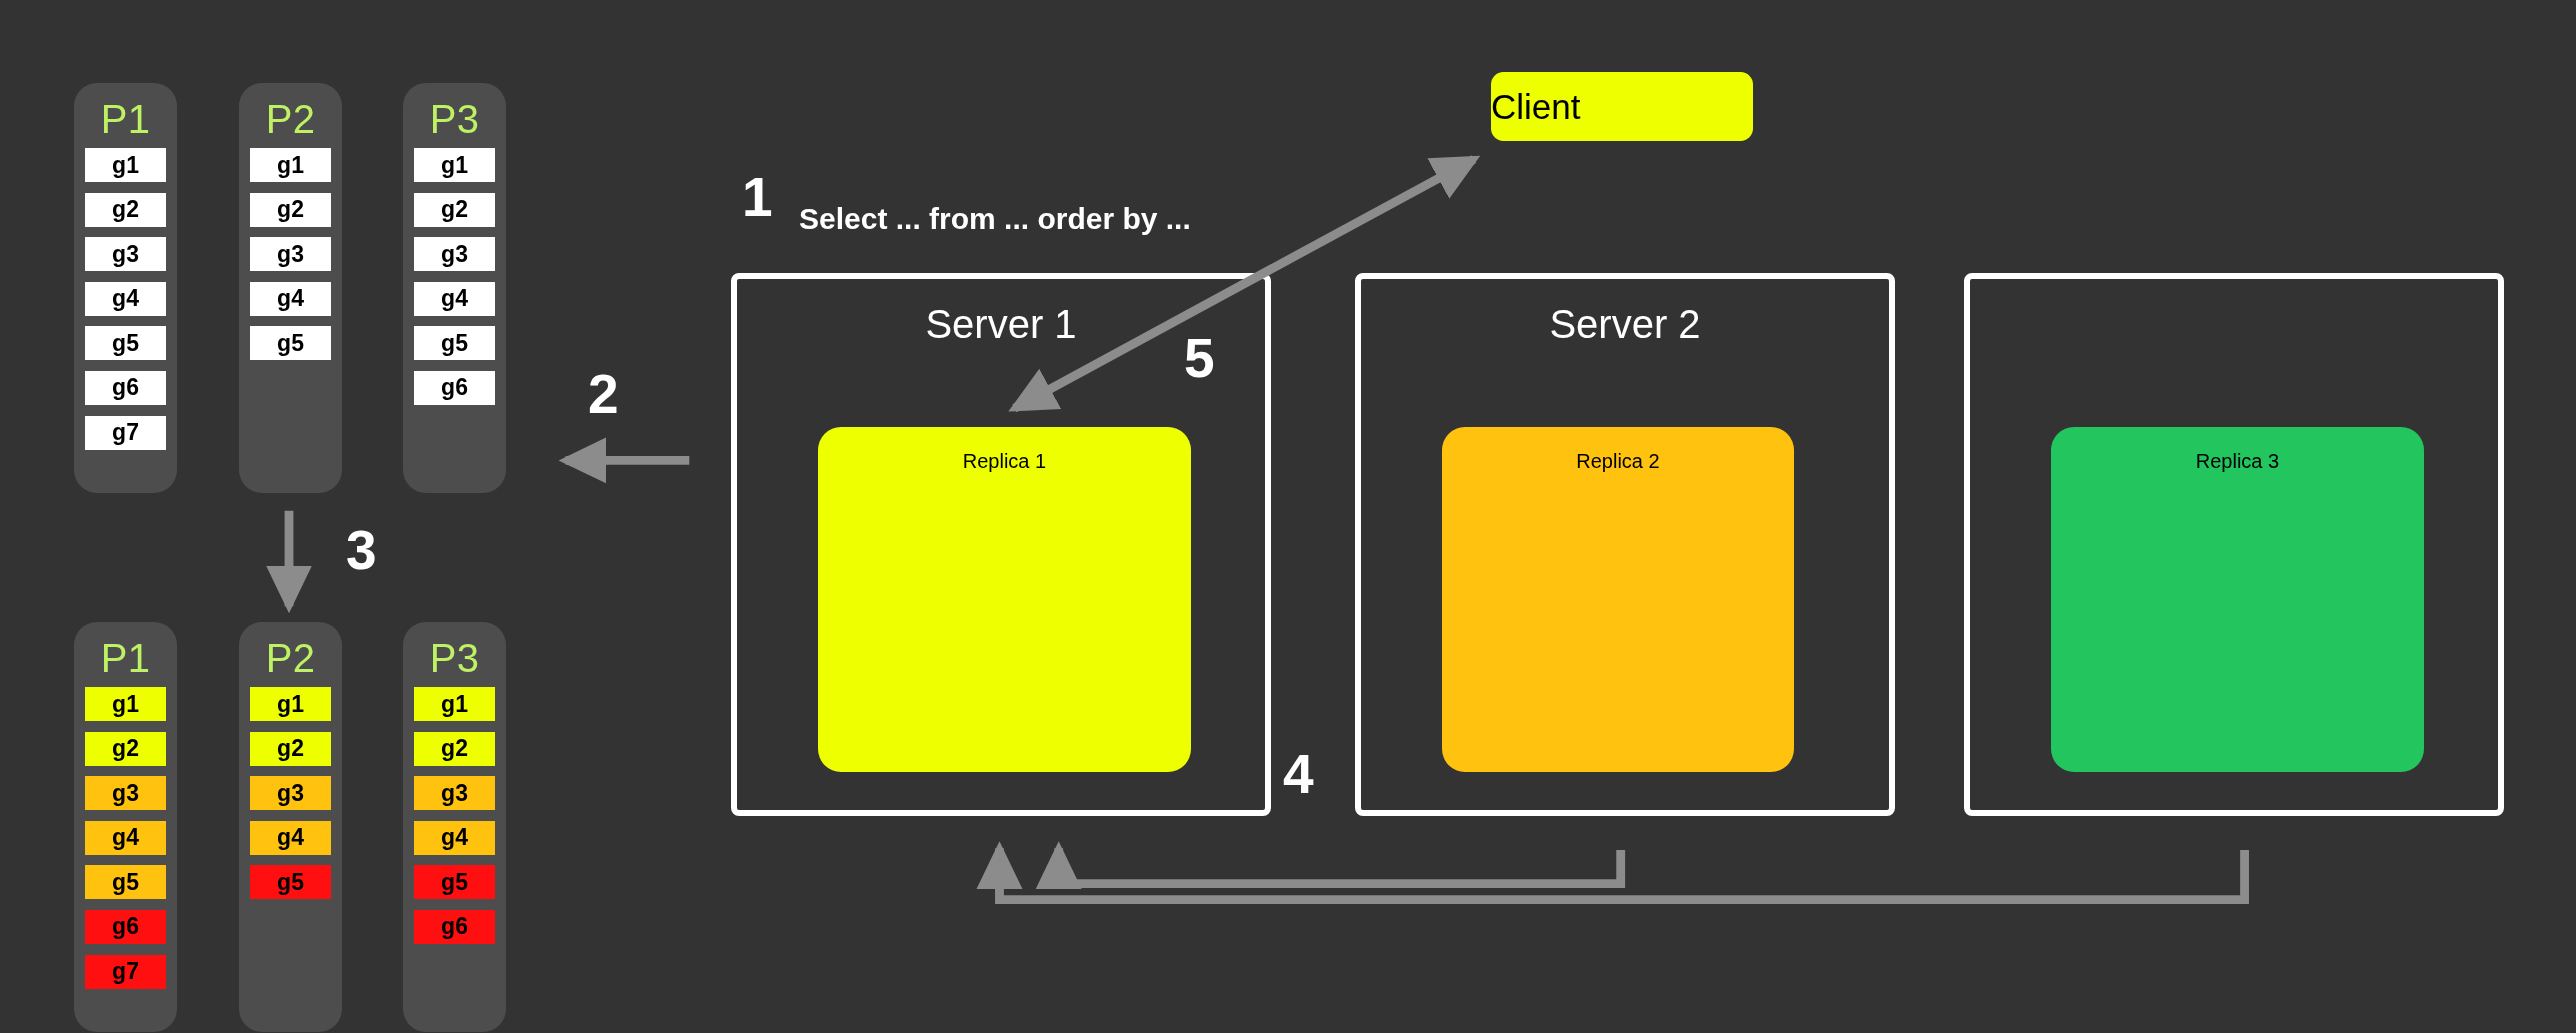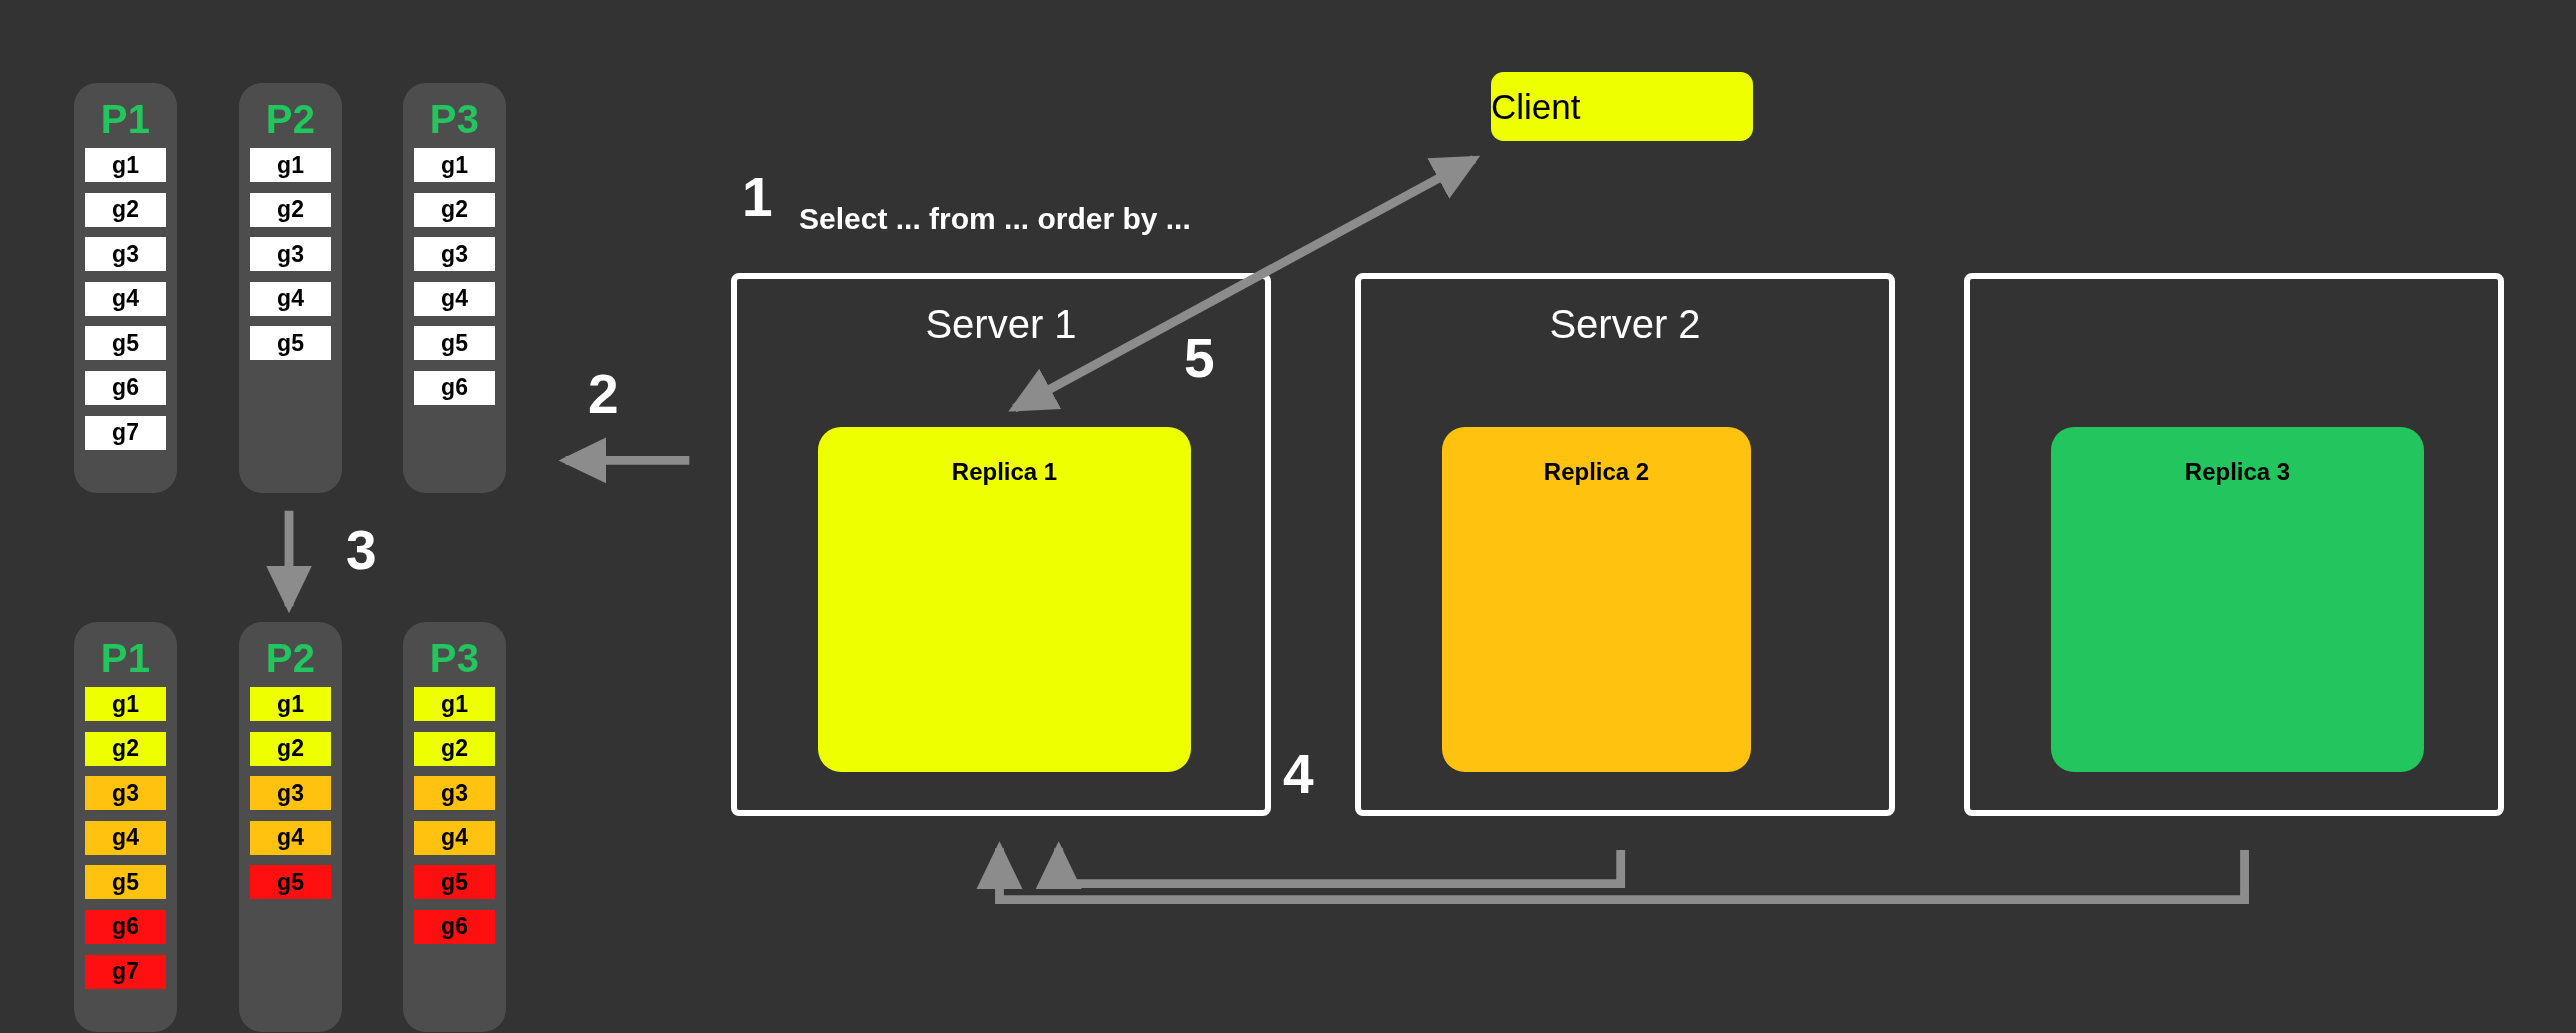--- a/index.html
+++ b/index.html
@@ -22,23 +22,23 @@
     position: absolute;
     background: #4d4d4d;
     border-radius: 23px;
     box-sizing: border-box;
   }
   .pcol-title {
     position: absolute;
     left: 0;
     width: 100%;
     text-align: center;
-    color: #22c55e;
+    color: #bef264;
     font-size: 40px;
-    font-weight: 700;
+    font-weight: 400;
     letter-spacing: 0.4px;
   }
   .gcells {
     position: absolute;
     left: 10.6px;
     right: 10.6px;
     top: 65px;
   }
   .gcell {
     height: 34px;
@@ -72,23 +72,23 @@
     font-size: 40px;
     font-weight: 400;
   }
   .replica {
     position: absolute;
     border-radius: 23px;
     display: flex;
     align-items: flex-start;
     justify-content: center;
     color: #000000;
-    font-size: 24px;
-    font-weight: bold;
-    padding-top: 31px;
+    font-size: 20px;
+    font-weight: normal;
+    padding-top: 23px;
     box-sizing: border-box;
   }
 
   
   .client-box {
     position: absolute;
     border-radius: 12.4px;
     display: flex;
     align-items: center;
     justify-content: flex-start;
@@ -209,21 +209,21 @@
 
   <div class="server" style="left:731px; top:273px; width:540px; height:543px;">
     <div class="server-title">Server 1</div>
     <div class="replica" style="left:81px; top:148px; width:373px; height:345px; background:#eeff00;">
       <span>Replica 1</span>
     </div>
   </div>
 
   <div class="server" style="left:1355px; top:273px; width:540px; height:543px;">
     <div class="server-title">Server 2</div>
-    <div class="replica" style="left:81px; top:148px; width:309px; height:345px; background:#ffc20e;">
+    <div class="replica" style="left:81px; top:148px; width:352px; height:345px; background:#ffc20e;">
       <span>Replica 2</span>
     </div>
   </div>
 
   <div class="server" style="left:1964px; top:273px; width:540px; height:543px;">
     <div class="replica" style="left:81px; top:148px; width:373px; height:345px; background:#22c55e;">
       <span>Replica 3</span>
     </div>
   </div>
 

